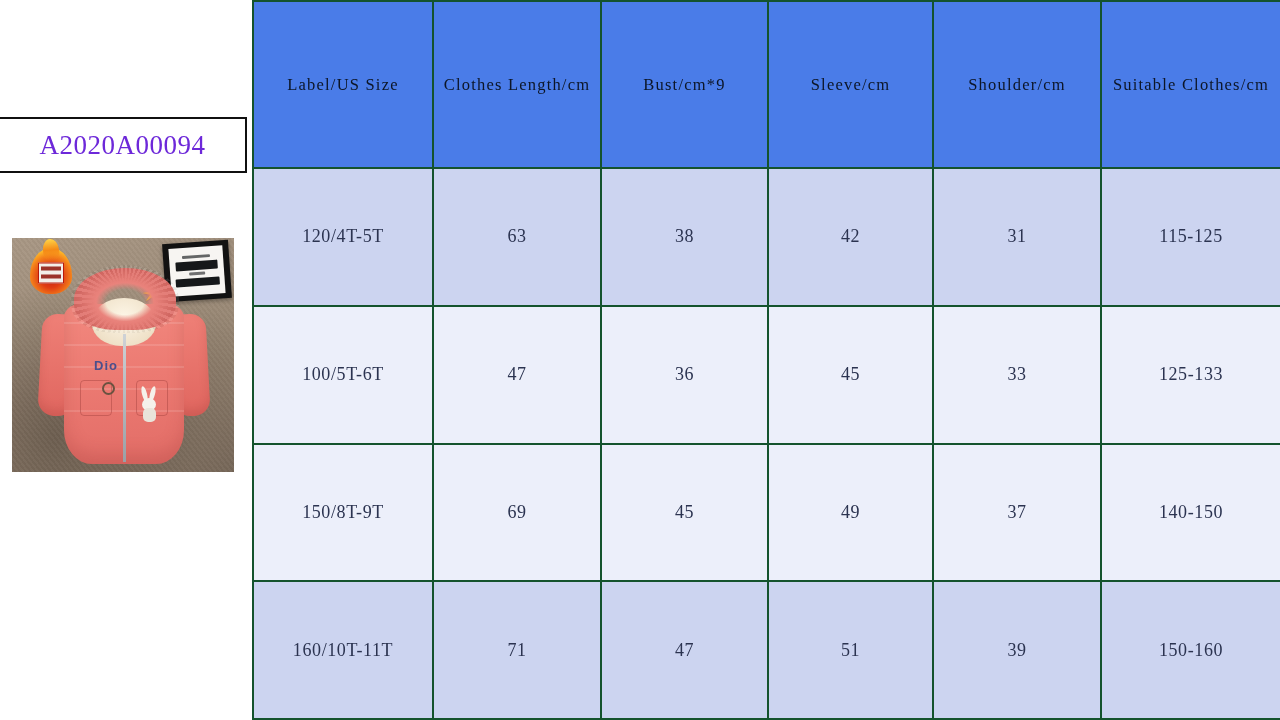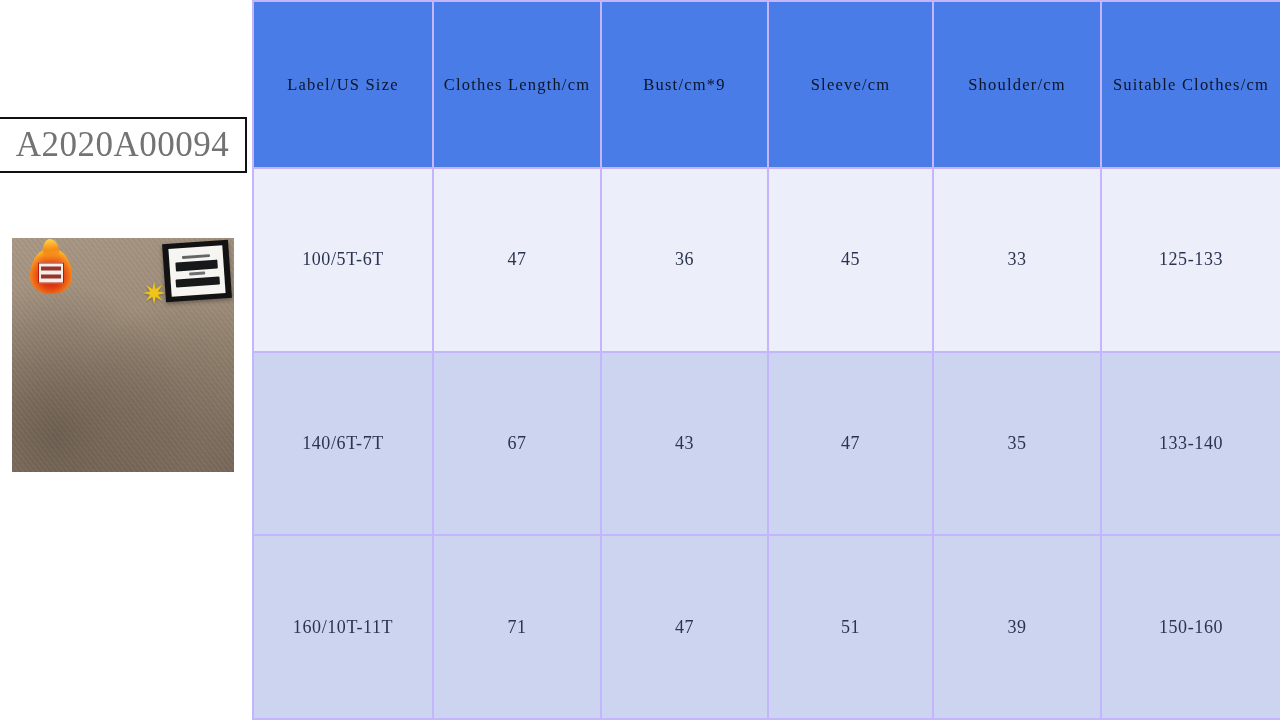--- a/index.html
+++ b/index.html
@@ -33,23 +33,23 @@
     height: 56px;
     border: 2px solid #101010;
     box-sizing: border-box;
     background: #ffffff;
     display: flex;
     align-items: center;
     justify-content: center;
   }
   #product-code-text {
     font-family: "Liberation Serif", "DejaVu Serif", serif;
-    font-size: 35px;
+    font-size: 27px;
     letter-spacing: 0.5px;
-    color: #737373;
+    color: #6d28d9;
     white-space: nowrap;
   }
 
   
   #product-photo {
     position: absolute;
     left: 12px;
     top: 238px;
     width: 222px;
     height: 234px;
@@ -263,21 +263,21 @@
   #size-table {
     position: absolute;
     left: 252px;
     top: 0;
     width: 1028px;
     height: 720px;
     border-collapse: collapse;
     table-layout: fixed;
   }
   #size-table th, #size-table td {
-    border: 2px solid #c4b5fd;
+    border: 2px solid #14532d;
     text-align: center;
     vertical-align: middle;
     padding: 0;
   }
   #size-table thead th {
     height: 165px;
     background: #4a7ce8;
     color: #0c1526;
     font-family: "Liberation Serif", "DejaVu Serif", serif;
     font-size: 16.5px;
@@ -321,20 +321,38 @@
         <span class="poster-line l2"></span>
         <span class="poster-line l3"></span>
         <span class="poster-line l4"></span>
       </div>
     </div>
 
     <div class="star-deco">
         <span>✷</span>
       </div>
 
+    <div class="jacket">
+      <div class="jk-sleeve left"></div>
+      <div class="jk-sleeve right"></div>
+      <div class="jk-body"></div>
+      <div class="jk-hood-inner"></div>
+      <div class="jk-fur"></div>
+      <div class="jk-zip"></div>
+      <div class="jk-pocket l"></div>
+      <div class="jk-pocket r"></div>
+      <div class="jk-ring"></div>
+      <div class="jk-logo">Dio</div>
+      <div class="jk-bunny">
+        <span class="ear a"></span>
+          <span class="ear b"></span>
+        <span class="head"></span>
+          <span class="body"></span>
+      </div>
+    </div>
 
     <div class="flame-badge">
       <div class="flame-shape"></div>
       <div class="badge-label">
         <i></i>
           <i></i>
       </div>
     </div>
   </div>
 </div>
@@ -352,35 +370,43 @@
     <tr>
       <th>Label/US Size</th>
       <th>Clothes Length/cm</th>
       <th>Bust/cm*9</th>
       <th>Sleeve/cm</th>
       <th>Shoulder/cm</th>
       <th>Suitable Clothes/cm</th>
     </tr>
   </thead>
   <tbody>
+    <tr class="odd">
+      <td>120/4T-5T</td>
+      <td>63</td>
+      <td>38</td>
+      <td>42</td>
+      <td>31</td>
+      <td>115-125</td>
+    </tr>
     <tr class="even">
       <td>100/5T-6T</td>
       <td>47</td>
       <td>36</td>
       <td>45</td>
       <td>33</td>
       <td>125-133</td>
     </tr>
-    <tr class="odd">
-      <td>140/6T-7T</td>
-      <td>67</td>
-      <td>43</td>
-      <td>47</td>
-      <td>35</td>
-      <td>133-140</td>
+    <tr class="even">
+      <td>150/8T-9T</td>
+      <td>69</td>
+      <td>45</td>
+      <td>49</td>
+      <td>37</td>
+      <td>140-150</td>
     </tr>
     <tr class="odd">
       <td>160/10T-11T</td>
       <td>71</td>
       <td>47</td>
       <td>51</td>
       <td>39</td>
       <td>150-160</td>
     </tr>
   </tbody>

